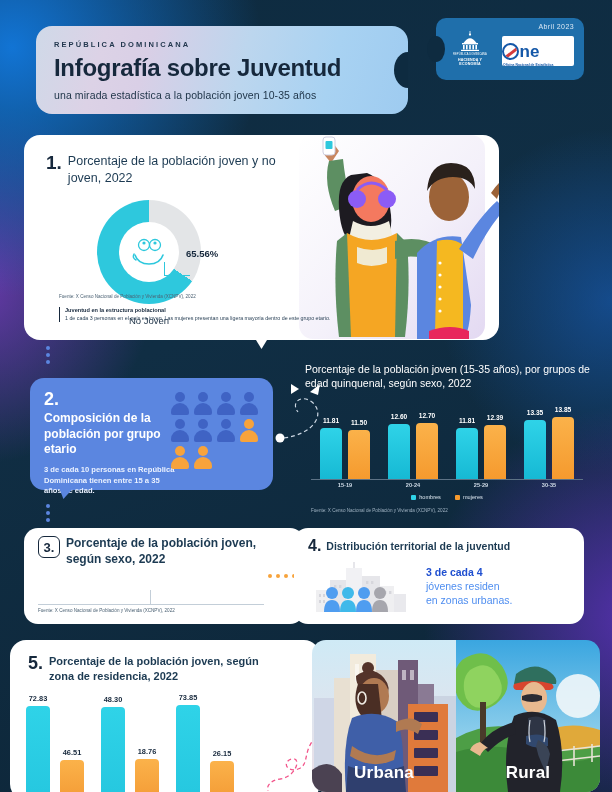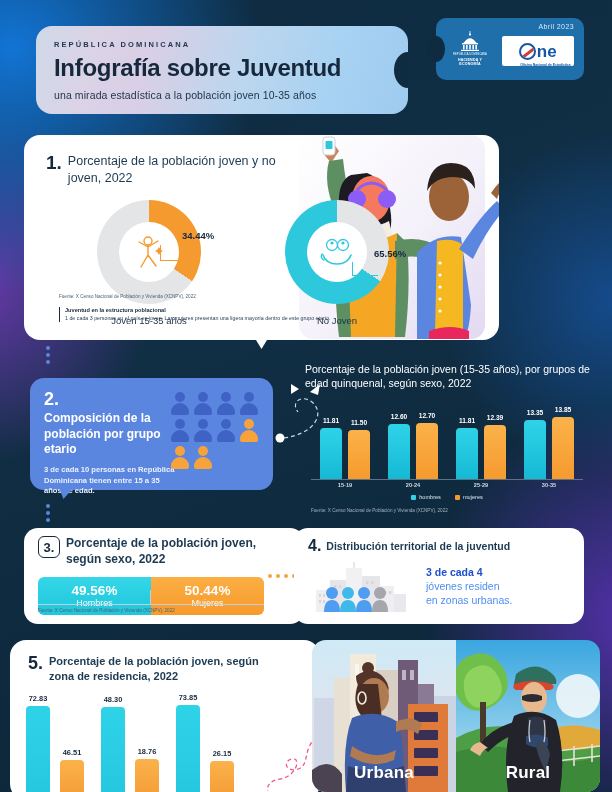--- a/index.html
+++ b/index.html
@@ -43,21 +43,21 @@
     content:""; position:absolute; left:-9px; top:18px; width:18px; height:26px;
     border-radius:50%; background:#0e2b40;
   }
   .logo-date { position:absolute; right:10px; top:5px; font-size:7px; color:#dbe9f5; letter-spacing:.4px;}
   .shield { position:absolute; left:12px; top:12px; width:44px; text-align:center; color:#fff;}
   .shield svg { display:block; margin:0 auto; }
   .shield-t1 { font-size:2.6px; letter-spacing:.1px; margin-top:1px; line-height:1.25;}
   .shield-t2 { font-size:3.6px; font-weight:700; margin-top:2px; letter-spacing:.2px;}
   .one-logo {
     position:absolute; left:66px; top:18px; width:72px; height:30px; background:#fff;
-    border-radius:2px; display:flex; align-items:center; justify-content:center;
+    border-radius:2px; display:flex; align-items:center; 
   }
   .one-inner { position:relative; display:flex; align-items:center;}
   .one-o {
     width:17px;height:17px;border-radius:50%;border:2.4px solid #1558a8;
     position:relative; overflow:hidden;
   }
   .one-o::after{
     content:"";position:absolute;left:-2px;top:6px;width:20px;height:3.4px;
     background:#d33b3b;transform:rotate(-38deg);
   }
@@ -286,34 +286,20 @@
     </svg>
   </div>
 
   <div class="c1-head sec-head">
     <span class="sec-num">1.</span>
     <span class="sec-title" style="width:220px">Porcentaje de la población joven y no joven,  2022</span>
   </div>
 
   <div class="donuts">
 
-    <div class="donut-block">
-      <div class="donut" style="background:conic-gradient(#f59a2e 0turn 0.3444turn, #e3e5e7 0.3444turn 1turn);">
-        <div class="donut-hole">
-          <svg width="34" height="38" viewBox="0 0 34 38">
-            <circle cx="16" cy="8" r="4" fill="none" stroke="#f59a2e" stroke-width="1.4"></circle>
-            <path d="M16 12 L16 22 M16 14 L7 9 M16 14 L26 8 M16 22 L9 34 M16 22 L24 33" stroke="#f59a2e" stroke-width="1.4" fill="none" stroke-linecap="round"></path>
-            <path d="M27 14 l1.4 2.6 l2.6 1.4 l-2.6 1.4 l-1.4 2.6 l-1.4 -2.6 l-2.6 -1.4 l2.6 -1.4 z" fill="#f59a2e"></path>
-          </svg>
-        </div>
-      </div>
-      <div class="lead lead1"></div>
-      <div class="donut-pct pct-1">34.44%</div>
-      <div class="donut-label">Joven 15-35 años</div>
-    </div>
 
     <div class="donut-block">
       <div class="donut" style="background:conic-gradient(#e3e5e7 0turn 0.3444turn, #2ec8dd 0.3444turn 1turn);">
         <div class="donut-hole">
           <svg width="36" height="32" viewBox="0 0 36 32">
             <circle cx="13" cy="9" r="5.5" fill="none" stroke="#2ec8dd" stroke-width="1.3"></circle>
             <circle cx="24" cy="9" r="5.5" fill="none" stroke="#2ec8dd" stroke-width="1.3"></circle>
             <circle cx="13" cy="7" r="1.6" fill="#2ec8dd"></circle>
             <circle cx="24" cy="7" r="1.6" fill="#2ec8dd"></circle>
             <path d="M4 19 q3 9 14 9 q11 0 14 -9" stroke="#2ec8dd" stroke-width="1.6" fill="none" stroke-linecap="round"></path>
@@ -463,30 +449,20 @@
 <div class="dots-v" style="left:46px; top:504px;">
   <i></i>
     <i></i>
     <i></i>
 </div>
 
 <div class="card3">
   <div class="c3-head">
     <span class="c3-num">3.</span>
     <span class="c3-title" style="width:200px">Porcentaje de la población joven, según sexo, 2022</span>
-  </div>
-  <div class="sexbar">
-    <div class="sexhalf sh-h">
-      <span class="sexpct">49.56%</span>
-      <span class="sexlab">Hombres</span>
-    </div>
-    <div class="sexhalf sh-m">
-      <span class="sexpct">50.44%</span>
-      <span class="sexlab">Mujeres</span>
-    </div>
   </div>
   <div class="c3-tick"></div>
   <div class="c3-rule"></div>
   <div class="c3-src">Fuente: X Censo Nacional de Población y Vivienda (XCNPV), 2022</div>
 </div>
 
 <div class="dotted-h" style="left:268px; top:574px;">
   <i></i>
     <i></i>
     <i></i>

